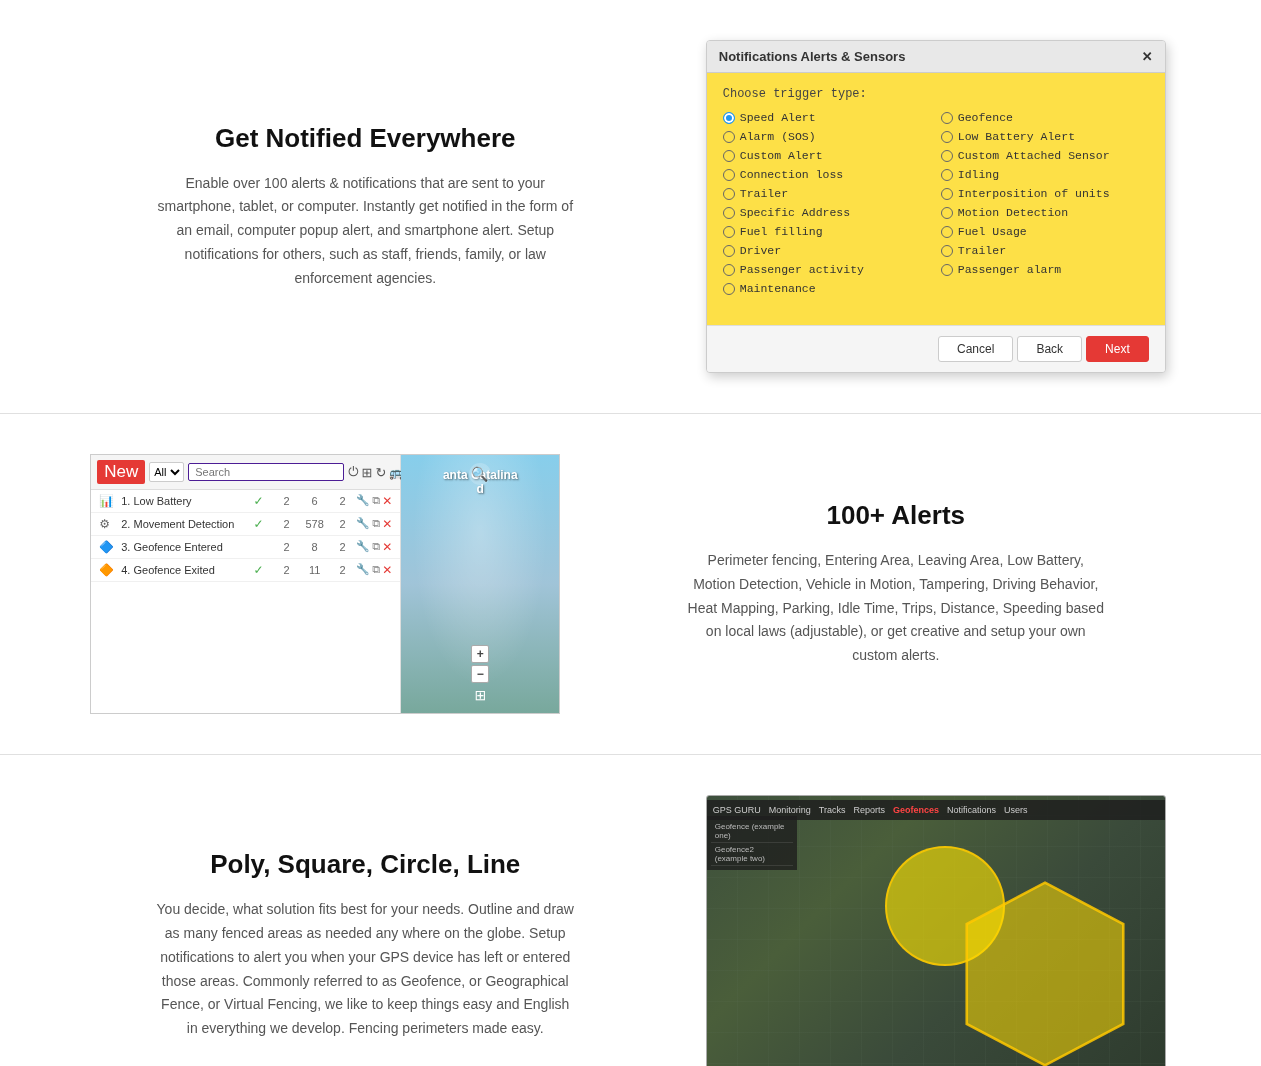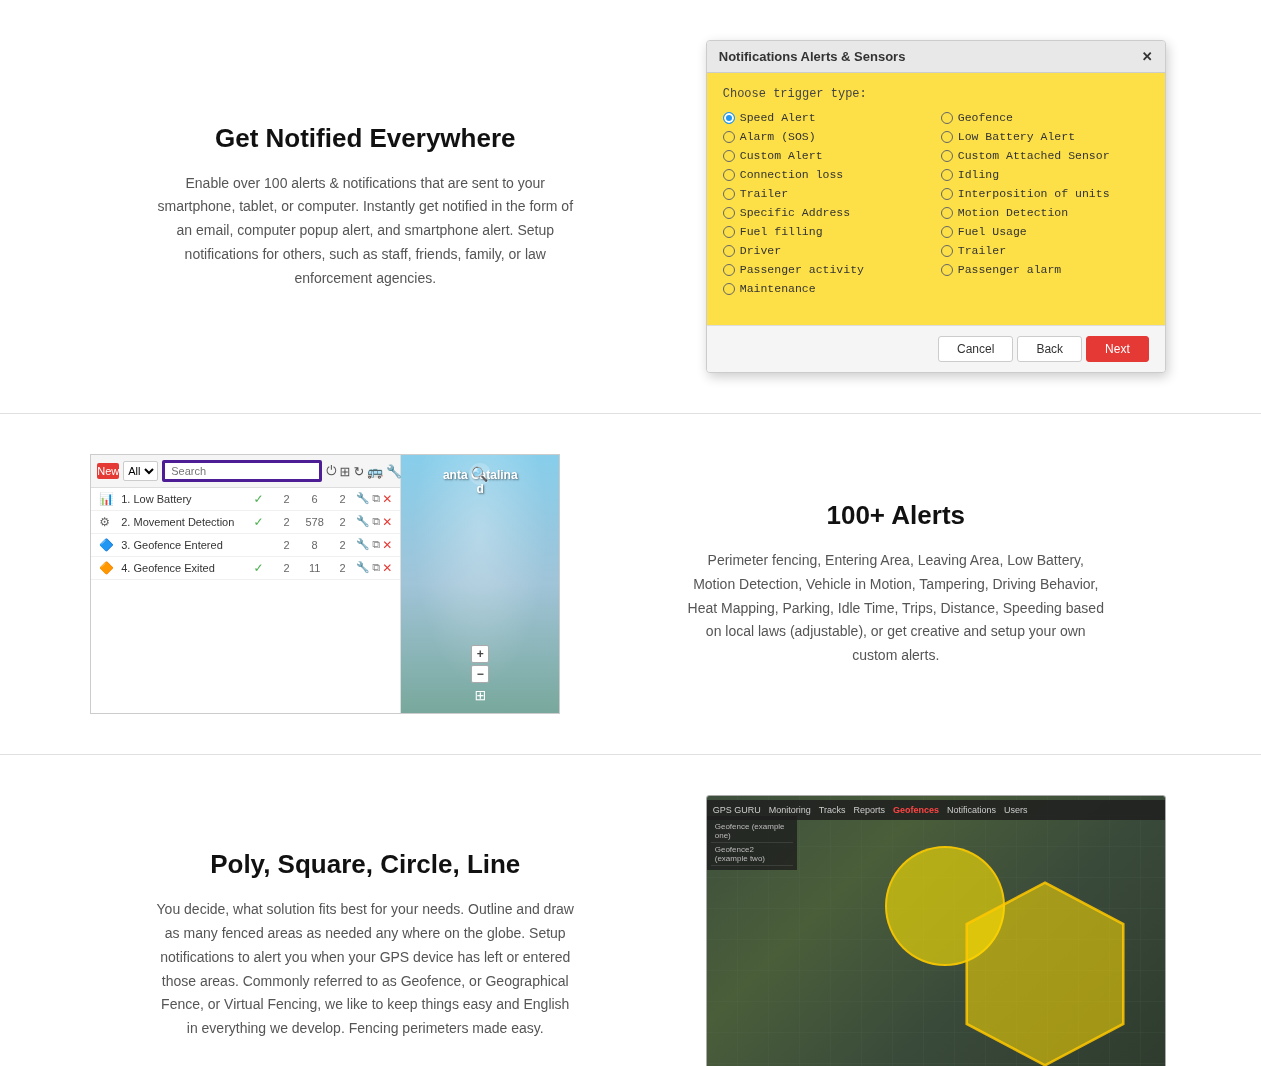--- a/index.html
+++ b/index.html
@@ -150,37 +150,37 @@
       display: flex;
       align-items: center;
       gap: 4px;
       padding: 5px 6px;
       background: #f5f5f5;
       border-bottom: 1px solid #ddd;
     }
     .btn-new {
       background: #e53935;
       color: #fff;
-      font-size: 11px;
-      padding: 2px 0;
+      font-size: 17px;
+      padding: 2px 7px;
       border-radius: 2px;
       border: none;
     }
     .select-all {
       font-size: 11px;
       padding: 2px 0;
       border: 1px solid #ccc;
       background: #fff;
       border-radius: 2px;
     }
     .search-box {
       flex: 1;
       font-size: 11px;
       padding: 2px 6px;
-      border: 3px solid #4c1d95;
+      border: 1px solid #4c1d95;
       border-radius: 2px;
     }
     .icon-toolbar {
       display: flex;
       gap: 3px;
       align-items: center;
     }
     .icon-toolbar span {
       font-size: 13px;
       color: #555;

